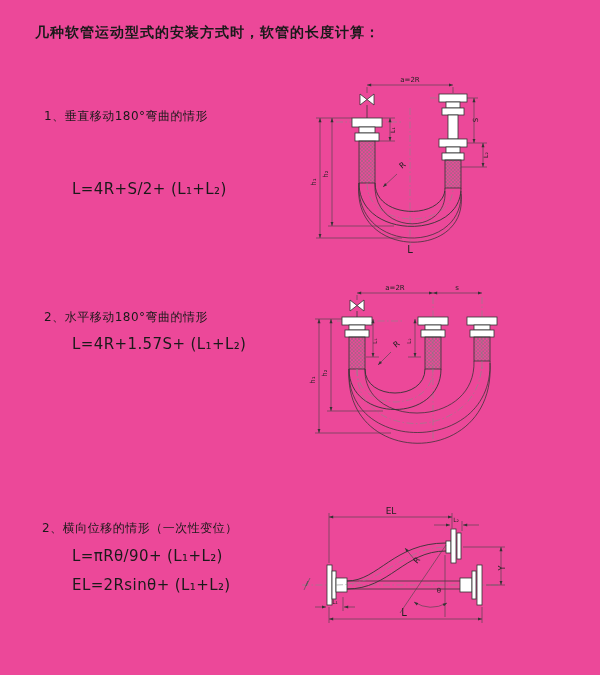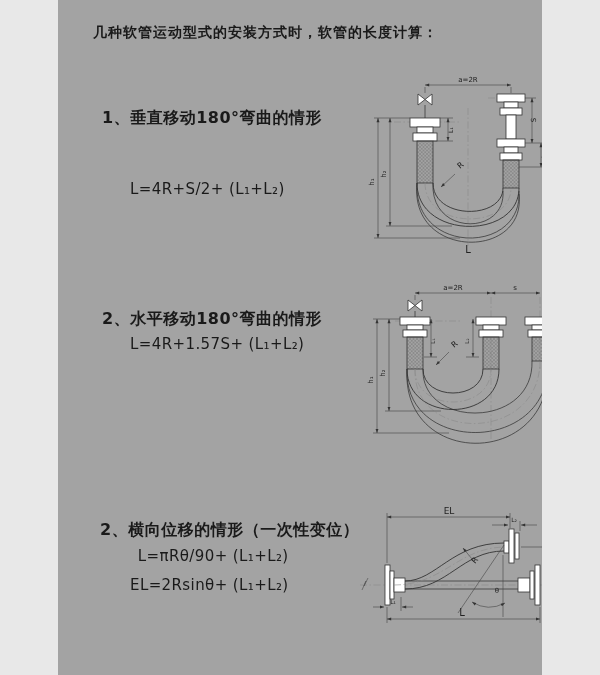--- a/index.html
+++ b/index.html
@@ -1,25 +1,25 @@
 <!DOCTYPE html>
 <html><head>
 <meta charset="utf-8">
 <style>
   html,body{margin:0;padding:0;background:#e8e8e8;}
   .page{
-    position:relative;width:484px;height:675px;margin:0 auto;
-    background:#a3a3a3;overflow:hidden;
-    font-family:"DejaVu Sans","Liberation Sans",sans-serif;color:#1a1a1a;text-align:right;
+    position:relative;width:600px;height:675px;margin:0 auto;
+    background:#ec4899;overflow:hidden;
+    font-family:"DejaVu Sans","Liberation Sans",sans-serif;color:#1a1a1a;
   }
   .title{
     position:absolute;left:35px;top:24px;font-size:14px;font-weight:bold;
     letter-spacing:1px;
   }
-  .sec-head{position:absolute;font-size:16px;font-weight:bold;letter-spacing:0.5px;}
+  .sec-head{position:absolute;font-size:12px;font-weight:normal;letter-spacing:0.5px;}
   .formulas{position:absolute;}
   .formula{font-size:15px;line-height:17px;margin-bottom:12px;letter-spacing:0.4px;white-space:pre;}
   .diag{position:absolute;}
   svg{display:block;}
   .ln{stroke:#333;stroke-width:0.9;fill:none;}
   .ln2{stroke:#333;stroke-width:0.75;fill:none;}
   .th{stroke:#444;stroke-width:0.6;fill:none;}
   .cl{stroke:#8a8a8a;stroke-width:0.6;fill:none;stroke-dasharray:7 2.5 1.5 2.5;}
   .fl{fill:#ffffff;stroke:#333;stroke-width:0.8;}
   .dl{fill:#222;font-family:"DejaVu Sans",sans-serif;}

